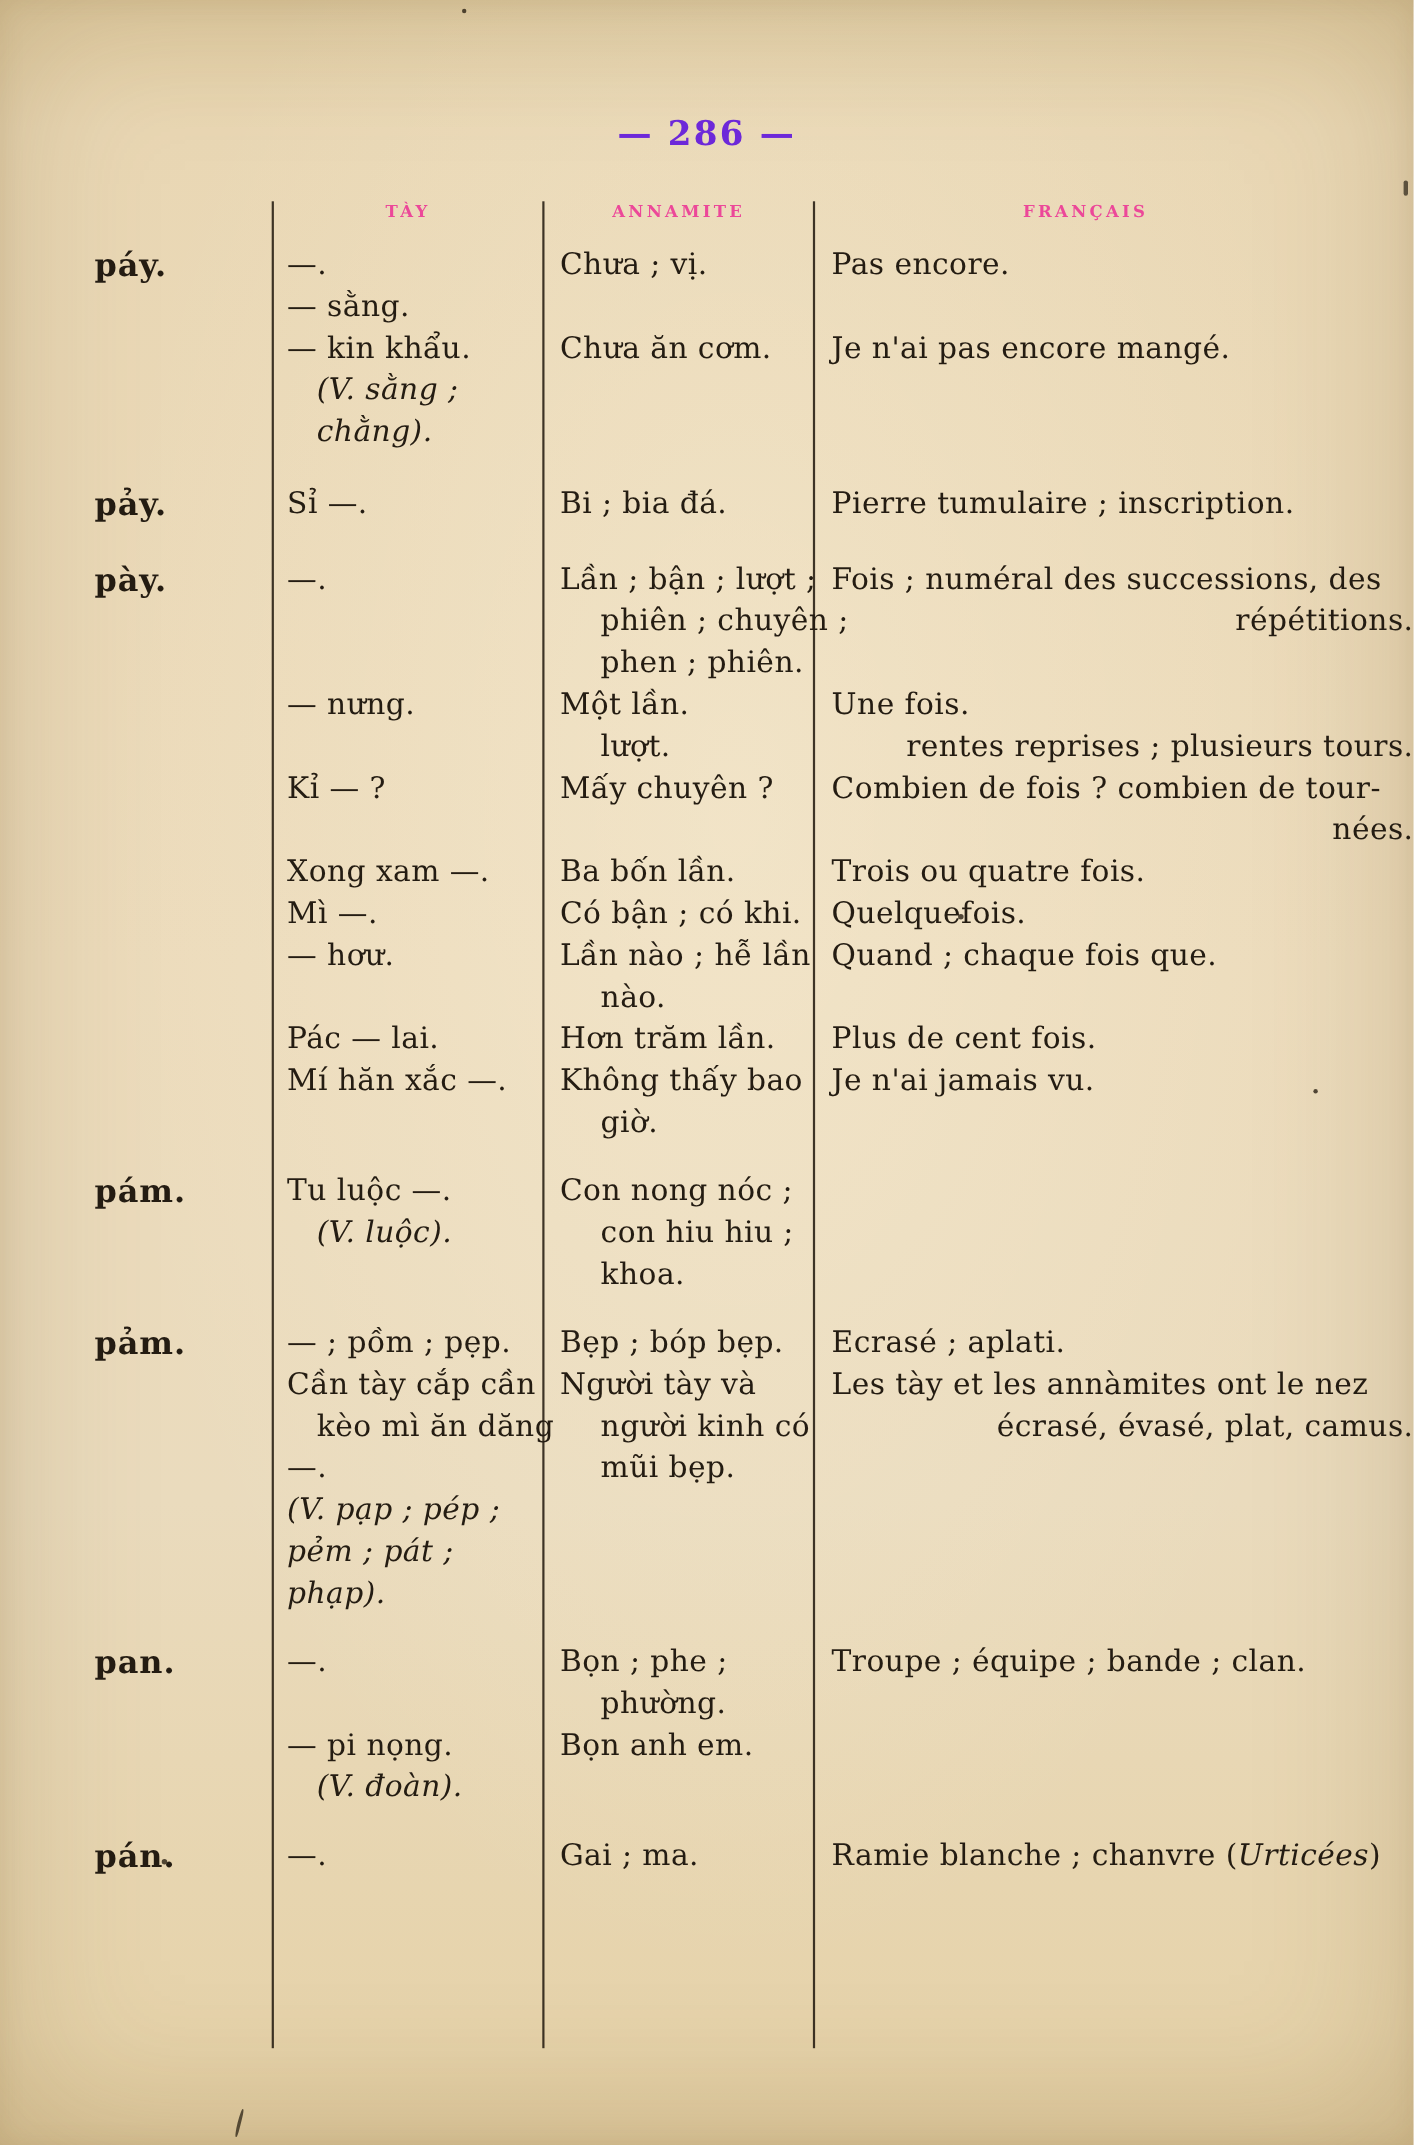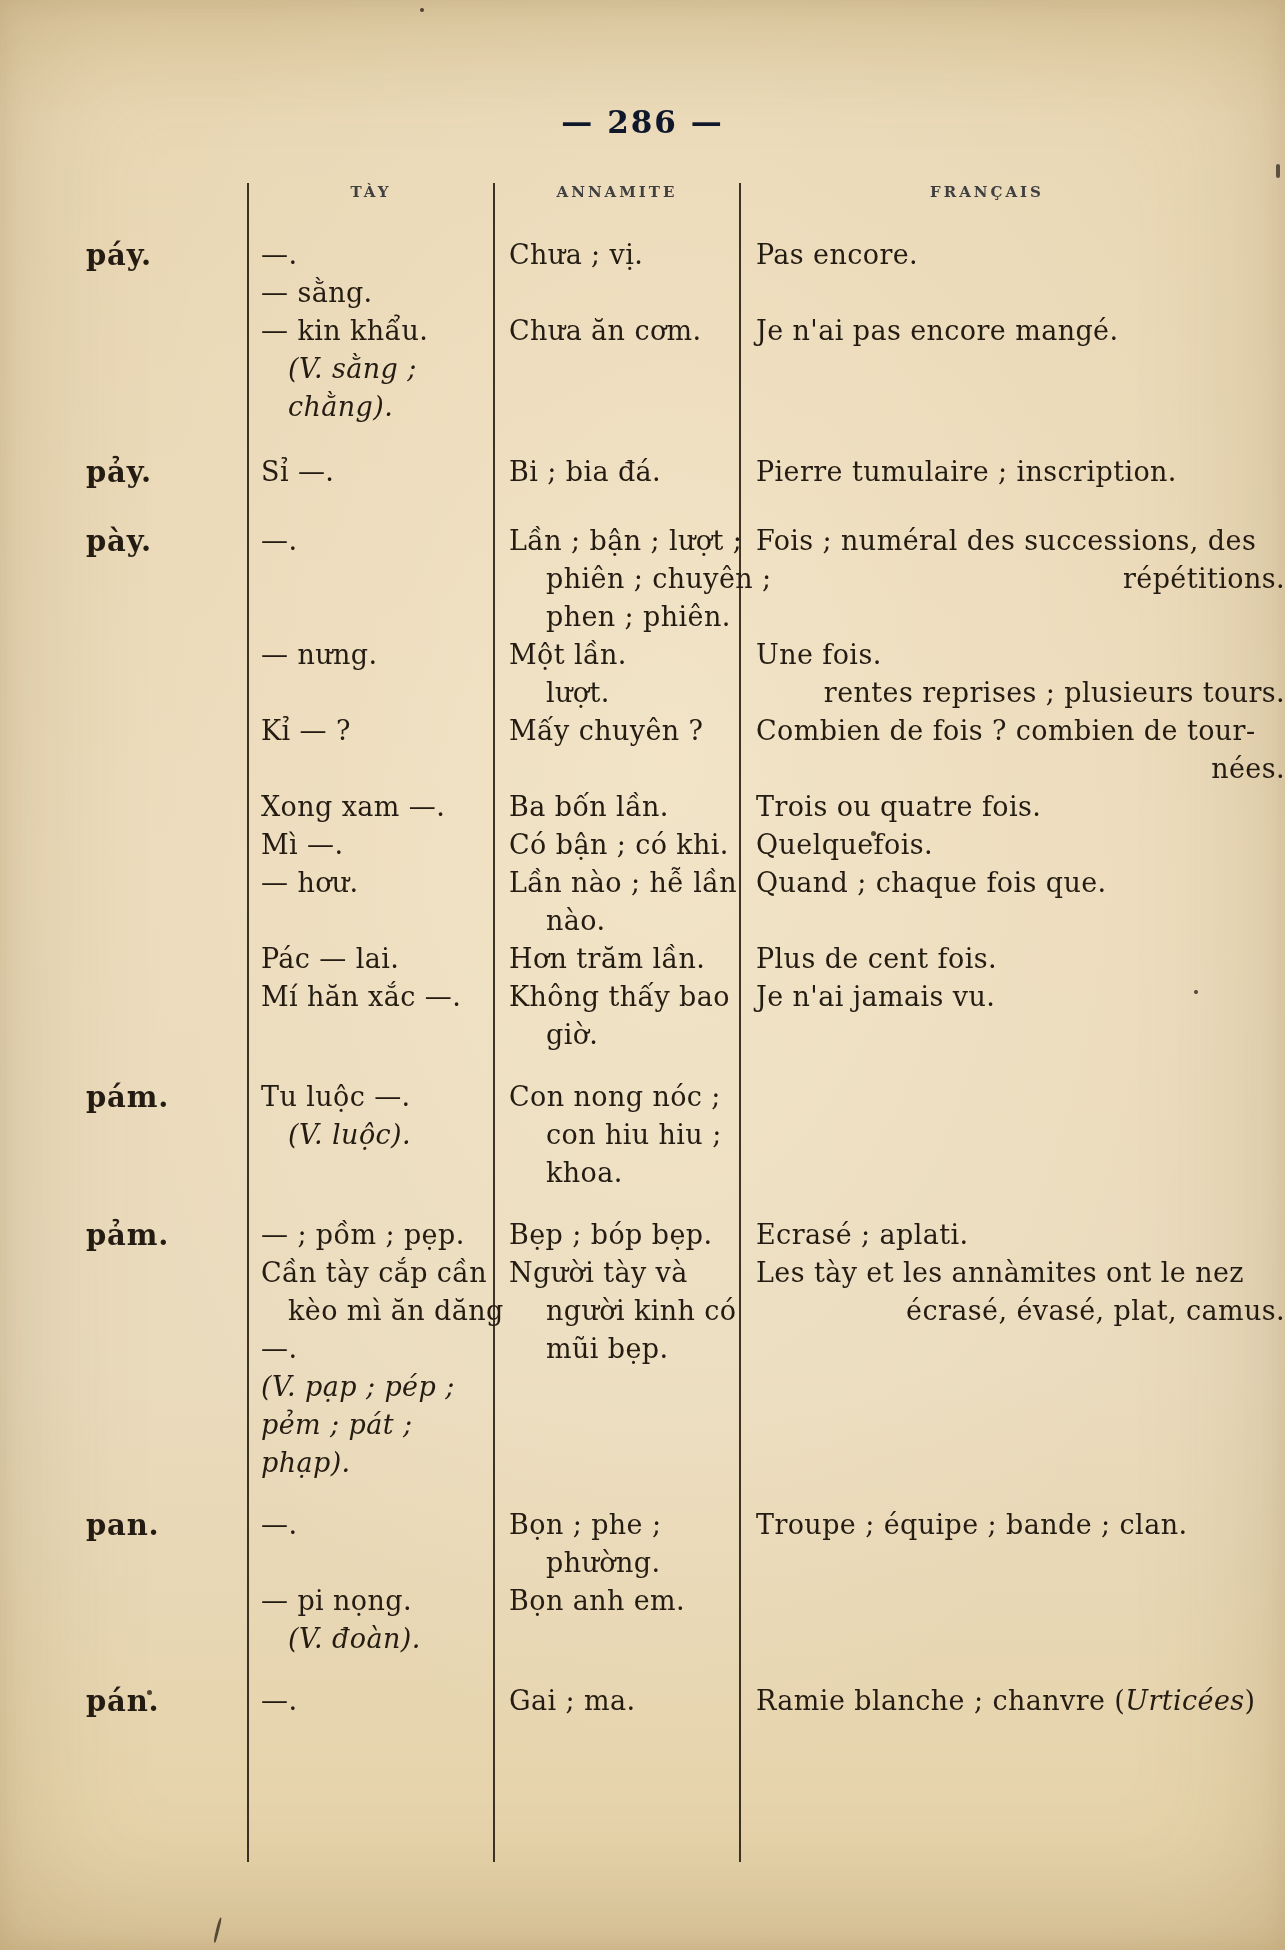--- a/index.html
+++ b/index.html
@@ -8,31 +8,31 @@
     font-family:"DejaVu Serif","Liberation Serif",serif;
     color:#241c12;
     background:
       radial-gradient(ellipse at 52% 38%, rgba(255,249,230,.30), rgba(255,249,230,0) 62%),
       linear-gradient(180deg,#e3cfa6 0%,#e9d7b4 6%,#ecdbbb 45%,#eadbbd 70%,#e6d3ab 94%,#e0cba0 100%);
   }
   .vignette{position:absolute;inset:0;pointer-events:none;
     box-shadow:inset 0 0 140px rgba(120,90,40,.25), inset 0 0 24px rgba(120,90,40,.12);}
   .page-number{
     position:absolute;top:104px;left:0;width:100%;text-align:center;
-    font-size:31px;font-weight:bold;letter-spacing:2px;color:#0f172a;
+    font-size:31px;font-weight:bold;letter-spacing:2px;color:#6d28d9;
   }
   .vrule{position:absolute;top:183px;width:2px;height:1679px;background:#241b10;opacity:.88;}
   .vrule.r1{left:247px;}
   .vrule.r2{left:493px;}
   .vrule.r3{left:739px;}
   .colheads{position:absolute;top:183px;left:0;width:1285px;display:grid;
     grid-template-columns:248px 246px 246px 1fr;}
-  .colhead{font-size:15px;font-weight:bold;letter-spacing:3px;text-align:center;color:#404040;}
+  .colhead{font-size:15px;font-weight:bold;letter-spacing:3px;text-align:center;color:#ec4899;}
   .colhead.fr{width:470px;}
-  .content{position:absolute;top:222px;left:0;width:1285px;margin-top:14px;}
+  .content{position:absolute;top:222px;left:0;width:1285px;}
   .entry{margin-top:0;}
   .entry:nth-child(2){margin-top:27px;}
   .entry:nth-child(3){margin-top:31px;}
   .entry:nth-child(4),.entry:nth-child(5),.entry:nth-child(6),.entry:nth-child(7){margin-top:24px;}
   .entry:nth-child(8){margin-top:62px;}
   .line{display:grid;grid-template-columns:248px 246px 246px 1fr;line-height:38px;}
   .cell{font-size:27px;letter-spacing:.4px;white-space:nowrap;overflow:visible;}
   .cell-head{padding-left:86px;font-weight:bold;font-size:29px;letter-spacing:.8px;}
   .cell-tay{padding-left:13px;}
   .cell-tay.indent{padding-left:40px;}

